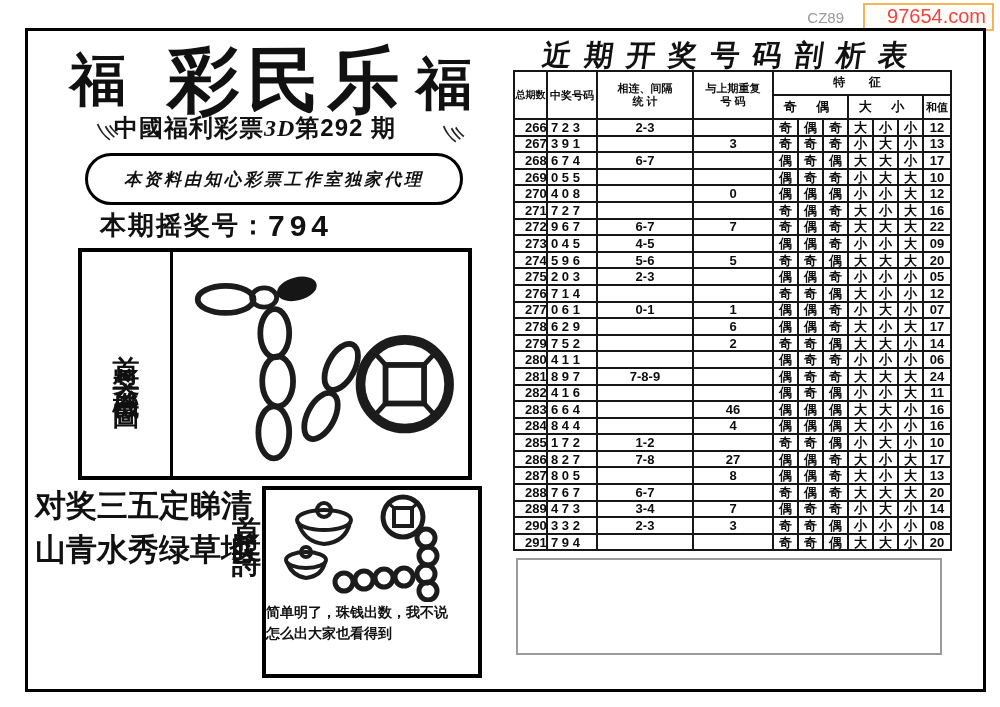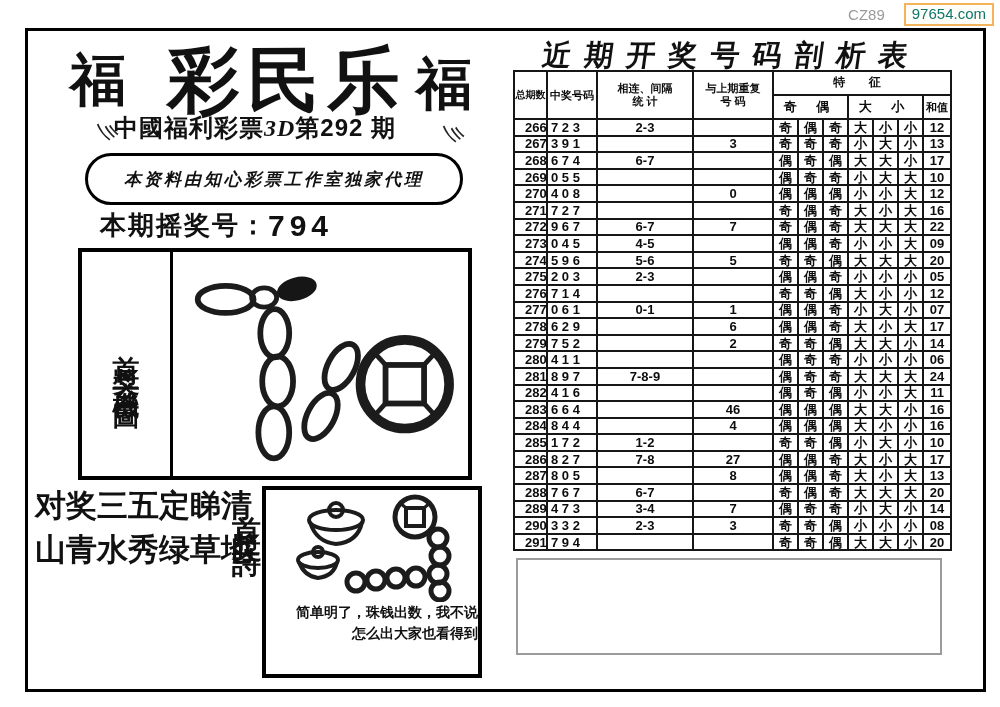--- a/index.html
+++ b/index.html
@@ -4,21 +4,21 @@
 <style>
   html,body{margin:0;padding:0;background:#ffffff;}
   body{width:1000px;height:707px;position:relative;overflow:hidden;
        font-family:"Liberation Sans","DejaVu Sans",sans-serif;color:#111;}
   .abs{position:absolute;}
 
   
   .wm{top:3px;right:6px;display:flex;align-items:center;gap:19px;}
   .wm-prefix{color:#9a9a9a;font-size:15px;}
   .wm-box{border:2px solid #f3b45c;padding:0 6px 1px 6px;background:#fffdf8;}
-  .wm-site{color:#0f766e;font-size:15px;}
+  .wm-site{color:#ef4444;font-size:20px;margin-left:16px;}
 
   
   .frame{left:25px;top:28px;width:955px;height:658px;border:3px solid #000;}
 
   
   .fu{font-size:56px;font-weight:bold;line-height:1;}
   .fu-left{left:70px;top:52px;}
   .fu-right{left:416px;top:56px;}
   .tassel{font-size:20px;color:#222;transform:rotate(80deg);display:inline-block;}
   .tassel-left{left:98px;top:118px;}
@@ -42,21 +42,21 @@
   .mystery-title{font-size:27px;letter-spacing:12px;}
   .mystery-art{flex:1;display:flex;align-items:center;justify-content:center;}
 
   
   .poem{left:35px;top:484px;width:215px;}
   .poem-line{font-size:31px;font-weight:bold;line-height:44px;white-space:nowrap;}
   .poem-title{left:227px;top:492px;font-size:29px;letter-spacing:16px;height:180px;}
 
   
   .hint{left:262px;top:486px;width:212px;height:184px;border:4px solid #000;overflow:hidden;
-        display:flex;flex-direction:column;align-items:flex-end;}
+        display:flex;flex-direction:column;align-items:flex-start;}
   .hint-text{font-size:14px;font-weight:bold;line-height:21px;white-space:nowrap;}
 
   
   .analysis-title{left:513px;top:36px;width:437px;text-align:center;font-size:29px;font-weight:bold;
                   letter-spacing:13px;transform:skewX(-8deg);
                   font-family:"Liberation Serif","DejaVu Serif",serif;}
   .tbl-wrap{left:513px;top:70px;width:437px;}
   table{border-collapse:collapse;width:437px;table-layout:fixed;}
   th,td{border:2px solid #161616;padding:0;font-weight:bold;overflow:hidden;
         white-space:nowrap;text-align:center;color:#0d0d0d;}

